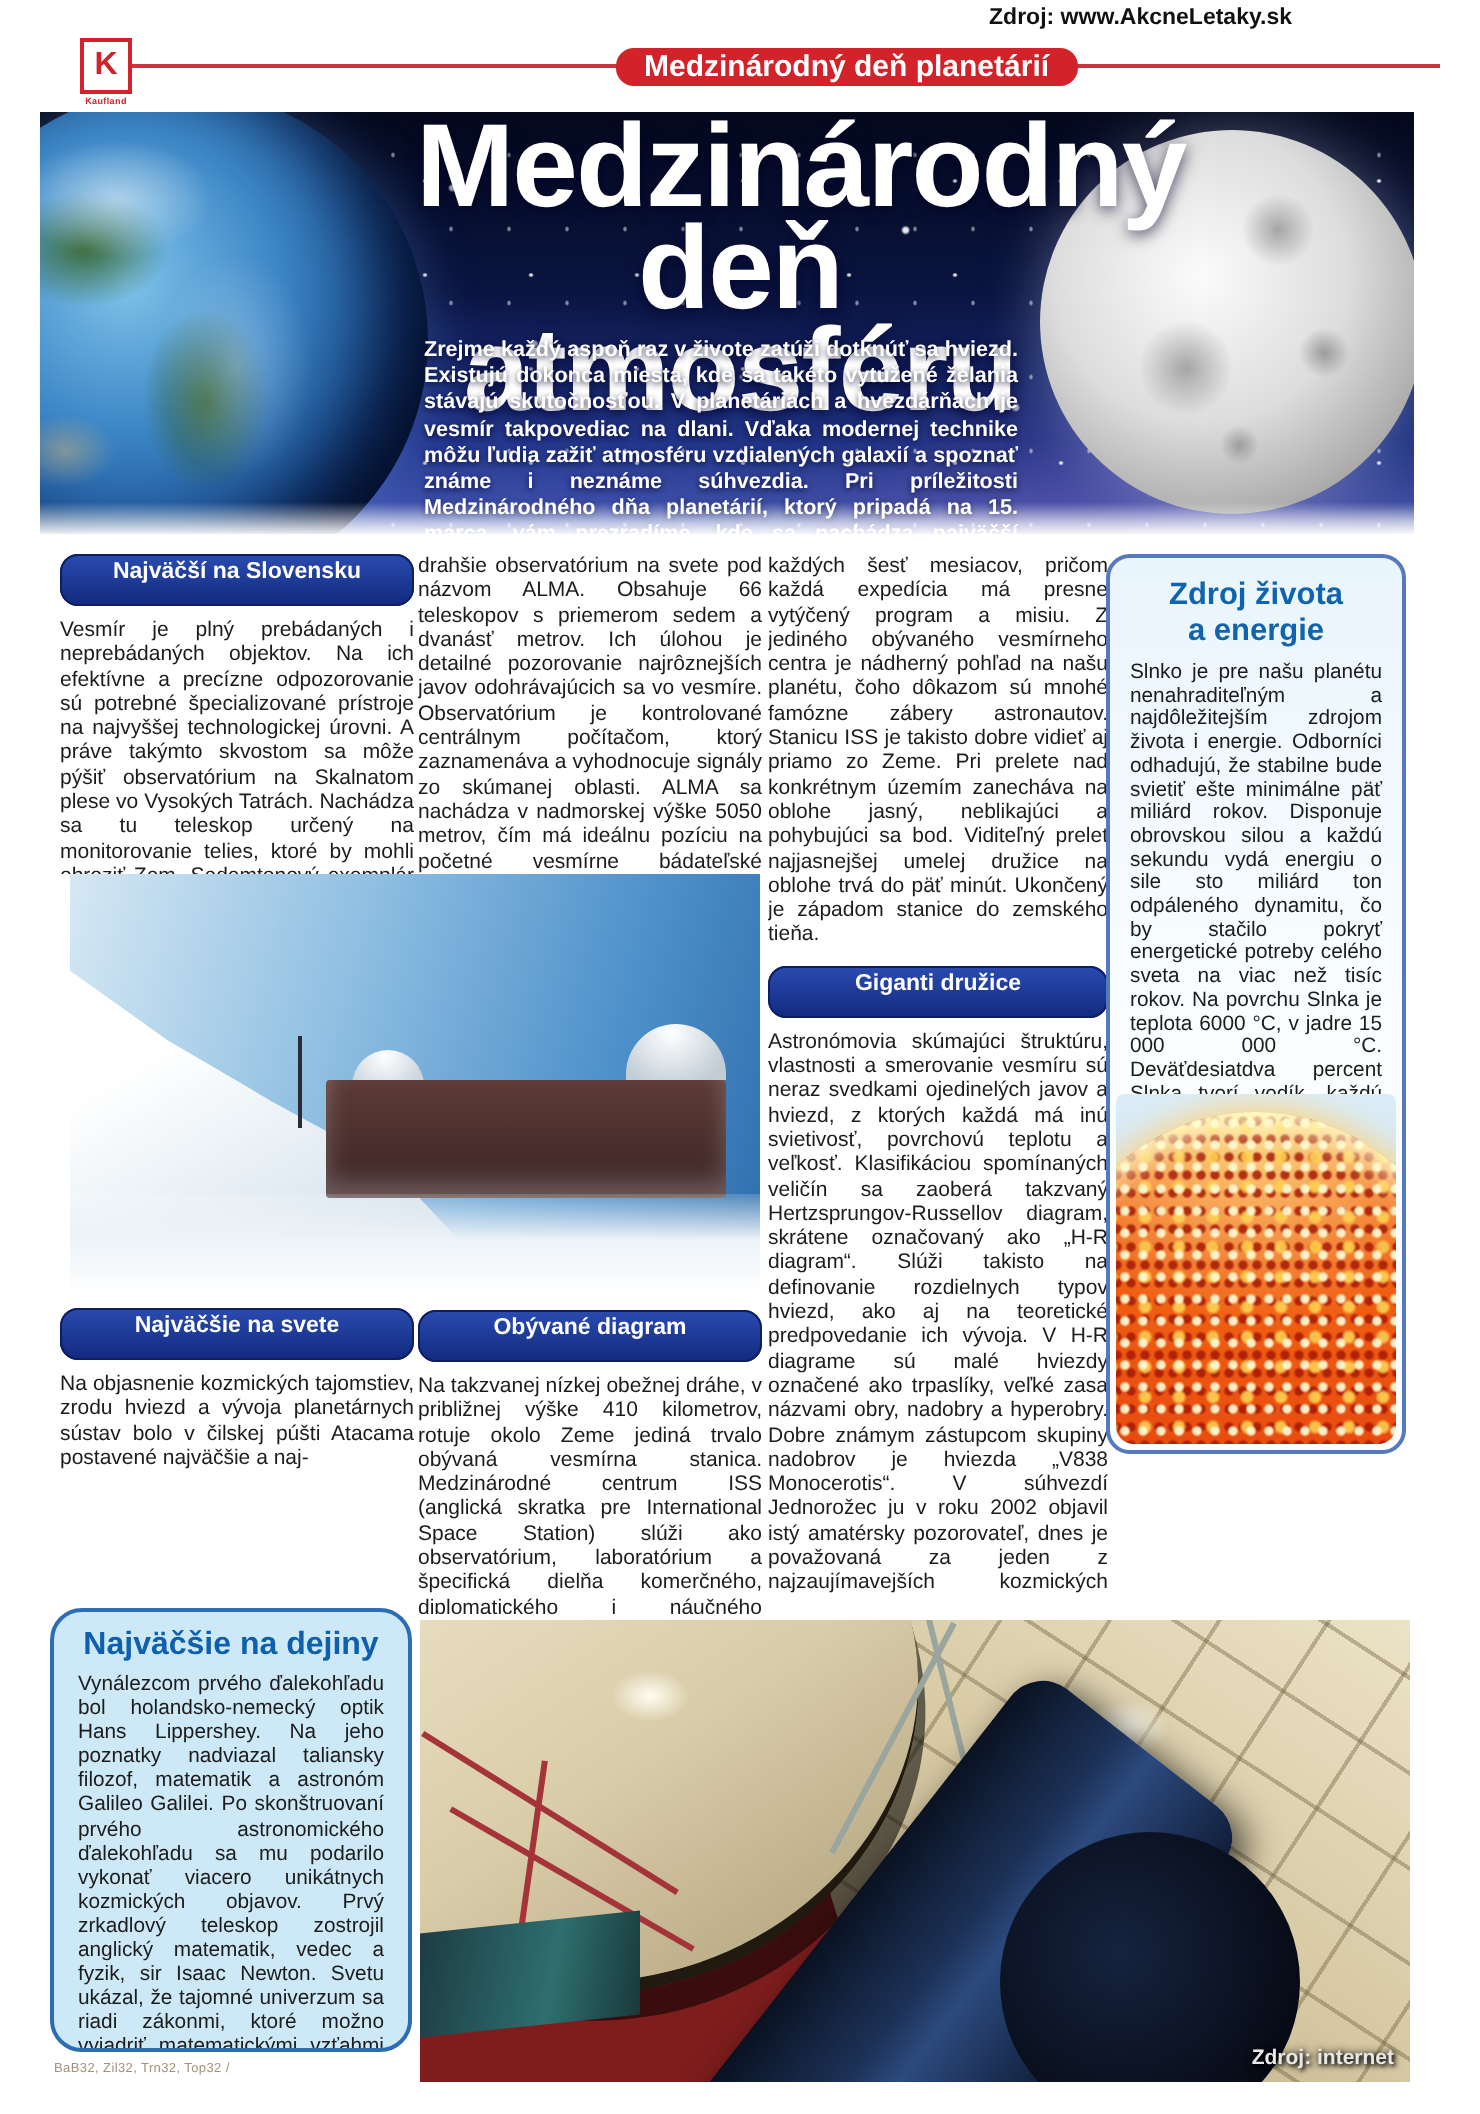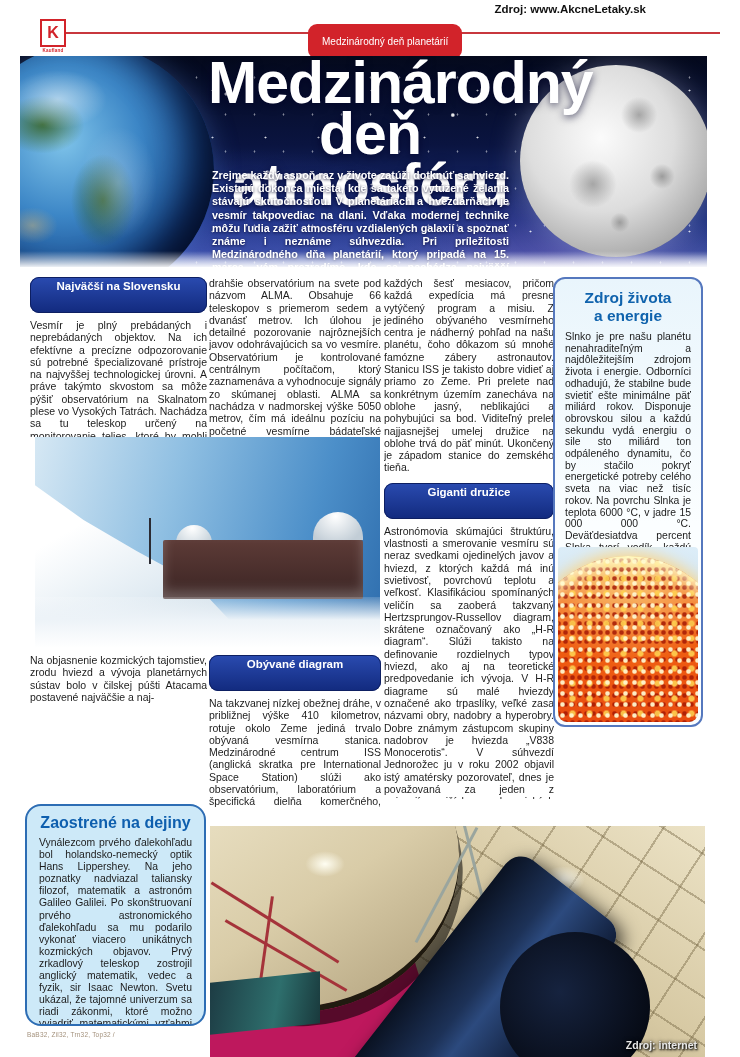--- a/index.html
+++ b/index.html
@@ -7,21 +7,21 @@
         font-family:"Liberation Sans", sans-serif;}
 
   
   .src-label{position:absolute;top:3px;right:94px;font-size:11.5px;font-weight:bold;color:#111;text-align:center;}
   .logo{position:absolute;left:38px;top:19px;width:30px;text-align:center;}
   .logo-box{width:22px;height:24px;margin:0 auto;border:2px solid #d2232a;background:#fff;
             color:#d2232a;font-weight:bold;font-size:16px;line-height:24px;text-align:center;}
   .logo-cap{font-size:4.5px;color:#d2232a;font-weight:bold;margin-top:1px;letter-spacing:.2px;}
   .red-line{position:absolute;left:66px;top:32px;width:654px;height:2px;background:#c8373d;}
   .topic-badge{position:absolute;left:308px;top:24px;background:#d2232a;color:#fff;
-               font-size:10px;font-weight:normal;padding:12px 14px;border-radius:9px;white-space:nowrap;}
+               font-size:15px;font-weight:bold;padding:1px 14px;border-radius:9px;white-space:nowrap;}
 
   
   .hero{position:absolute;left:20px;top:56px;width:687px;height:211px;overflow:hidden;
         background:
           radial-gradient(260px 150px at 78% 108%, rgba(104,84,180,.55), transparent 70%),
           radial-gradient(420px 200px at 30% 115%, rgba(60,80,190,.5), transparent 75%),
           linear-gradient(180deg,#04091c 0%,#0a1440 42%,#1c2f7d 78%,#3d4fa0 94%,#8f9ccf 100%);}
   .stars{position:absolute;inset:0;
         background-image:
           radial-gradient(circle at 46% 9%, rgba(255,255,255,.95) 0 1.2px, transparent 2.6px),
@@ -57,21 +57,21 @@
   .hero-title span{display:block;}
   .hero-intro{position:absolute;left:192px;top:113px;width:297px;margin:0;color:#fff;
         font-size:10.8px;font-weight:bold;line-height:13.2px;text-align:justify;
         text-shadow:0 1px 3px rgba(0,0,40,.8);}
   .hero-fade{position:absolute;left:0;right:0;bottom:0;height:16px;
         background:linear-gradient(180deg,rgba(255,255,255,0),rgba(255,255,255,.92));}
 
   
   .col{position:absolute;overflow:hidden;}
   .pill{background:linear-gradient(180deg,#2a4bb0,#122a7e);color:#fff;text-align:center;
-        font-size:11.5px;font-weight:bold;line-height:18px;height:36px;border-radius:9px;
+        font-size:11.5px;font-weight:bold;line-height:18px;height:26px;border-radius:9px;
         margin-bottom:6px;box-shadow:inset 0 0 0 1px #0d1f62;}
   .body{margin:0;font-size:10.5px;line-height:12.3px;color:#1c1c1c;text-align:justify;}
 
   
   .obs{position:absolute;left:35px;top:437px;width:345px;height:211px;overflow:hidden;
        background:linear-gradient(105deg,#d6e8f4 0%,#8fbfe2 38%,#4c8fc9 75%,#2e6dad 100%);}
   .obs-ridge{position:absolute;left:0;top:18%;width:64%;height:82%;
        background:linear-gradient(150deg,#ffffff 25%,#e2ecf3 60%,#bdd0de 100%);
        clip-path:polygon(0 6%, 22% 26%, 46% 44%, 72% 62%, 100% 100%, 0 100%);}
   .obs-snow{position:absolute;left:0;bottom:0;width:100%;height:24%;
@@ -107,21 +107,21 @@
        box-shadow:inset 0 8px 14px rgba(255,255,210,.85), 0 -4px 14px rgba(255,210,120,.8);}
 
   
   .hist-box{position:absolute;left:25px;top:804px;width:181px;height:222px;box-sizing:border-box;
        border:2.5px solid #2d6db4;border-radius:16px;background:#cde9f8;overflow:hidden;}
   .hist-title{margin:8px 6px 5px 6px;text-align:center;color:#0e5fae;font-size:16px;font-weight:bold;}
   .hist-body{margin:0 12px;font-size:10.4px;line-height:12.1px;color:#1c1c1c;text-align:justify;}
   .footer-codes{position:absolute;left:27px;top:1031px;font-size:6.5px;color:#a3917c;letter-spacing:.2px;}
 
   
-  .tel{position:absolute;left:210px;top:810px;width:495px;height:231px;overflow:hidden;background:#be185d;margin-top:16px;}
+  .tel{position:absolute;left:210px;top:810px;width:495px;height:231px;overflow:hidden;background:#7f1d1d;}
   .tel-panel-right{position:absolute;right:-60px;top:-40px;width:360px;height:320px;transform:rotate(9deg);
        border-radius:34% 0 0 58%;
        background-image:
          repeating-linear-gradient(24deg, rgba(110,95,60,.4) 0 2px, transparent 2px 40px),
          repeating-linear-gradient(114deg, rgba(110,95,60,.4) 0 2px, transparent 2px 46px),
          linear-gradient(205deg,#f2ead0 0%,#d6c8a2 55%,#a99877 100%);}
   .tel-panel-left{position:absolute;left:-70px;top:-110px;width:320px;height:290px;transform:rotate(-14deg);
        border-radius:50%;border-bottom:6px solid #201a10;
        background:linear-gradient(160deg,#efe7cc 10%,#d9cca8 60%,#b3a37f 100%);
        box-shadow:0 14px 0 rgba(0,0,0,.55);}
@@ -190,41 +190,42 @@
     <div class="obs-ridge"></div>
     <div class="obs-mast"></div>
     <div class="obs-dome-small"></div>
     <div class="obs-dome-big"></div>
     <div class="obs-tower"></div>
     <div class="obs-building"></div>
     <div class="obs-snow"></div>
   </div>
 
   <div class="col" style="left:30px;top:654px;width:177px;height:150px;">
+    <div class="pill">Najväčšie na svete</div>
     <p class="body">Na objasnenie kozmických tajomstiev, zrodu hviezd a vývoja planetárnych sústav bolo v čilskej púšti Atacama postavené najväčšie a naj-</p>
   </div>
 
   <div class="col" style="left:209px;top:655px;width:172px;height:152px;">
     <div class="pill">Obývané diagram</div>
     <p class="body">Na takzvanej nízkej obežnej dráhe, v približnej výške 410 kilometrov, rotuje okolo Zeme jediná trvalo obývaná vesmírna stanica. Medzinárodné centrum ISS (anglická skratka pre International Space Station) slúži ako observatórium, laboratórium a špecifická dielňa komerčného, diplomatického i náučného charakteru. Posádky sa na stanici menia približne</p>
   </div>
 
   <div class="life-box">
     <div class="life-title">
       <span>Zdroj života</span>
       <span>a energie</span>
     </div>
     <p class="life-body">Slnko je pre našu planétu nenahraditeľným a najdôležitejším zdrojom života i energie. Odborníci odhadujú, že stabilne bude svietiť ešte minimálne päť miliárd rokov. Disponuje obrovskou silou a každú sekundu vydá energiu o sile sto miliárd ton odpáleného dynamitu, čo by stačilo pokryť energetické potreby celého sveta na viac než tisíc rokov. Na povrchu Slnka je teplota 6000 °C, v jadre 15 000 000 °C. Deväťdesiatdva percent Slnka tvorí vodík, každú sekundu sa spália štyri milióny ton tohto plynu. Mimochodom, svetlo doletí zo Slnka na Zem za cca 8 minút a 20 sekúnd.</p>
     <div class="sun">
       <div class="sun-globe"></div>
     </div>
   </div>
 
   <div class="hist-box">
-    <div class="hist-title">Zaostrené na dejiny</div>
+    <div class="hist-title">Najväčšie na dejiny</div>
     <p class="hist-body">Vynálezcom prvého ďalekohľadu bol holandsko-nemecký optik Hans Lippershey. Na jeho poznatky nadviazal taliansky filozof, matematik a astronóm Galileo Galilei. Po skonštruovaní prvého astronomického ďalekohľadu sa mu podarilo vykonať viacero unikátnych kozmických objavov. Prvý zrkadlový teleskop zostrojil anglický matematik, vedec a fyzik, sir Isaac Newton. Svetu ukázal, že tajomné univerzum sa riadi zákonmi, ktoré možno vyjadriť matematickými vzťahmi a slovnými pojmami.</p>
   </div>
   <div class="footer-codes">BaB32, Zil32, Trn32, Top32 /</div>
 
   <div class="tel">
     <div class="tel-panel-right"></div>
     <div class="tel-panel-left"></div>
     <div class="tel-light1"></div>
     <div class="tel-light2"></div>
     <div class="tel-rail1"></div>

